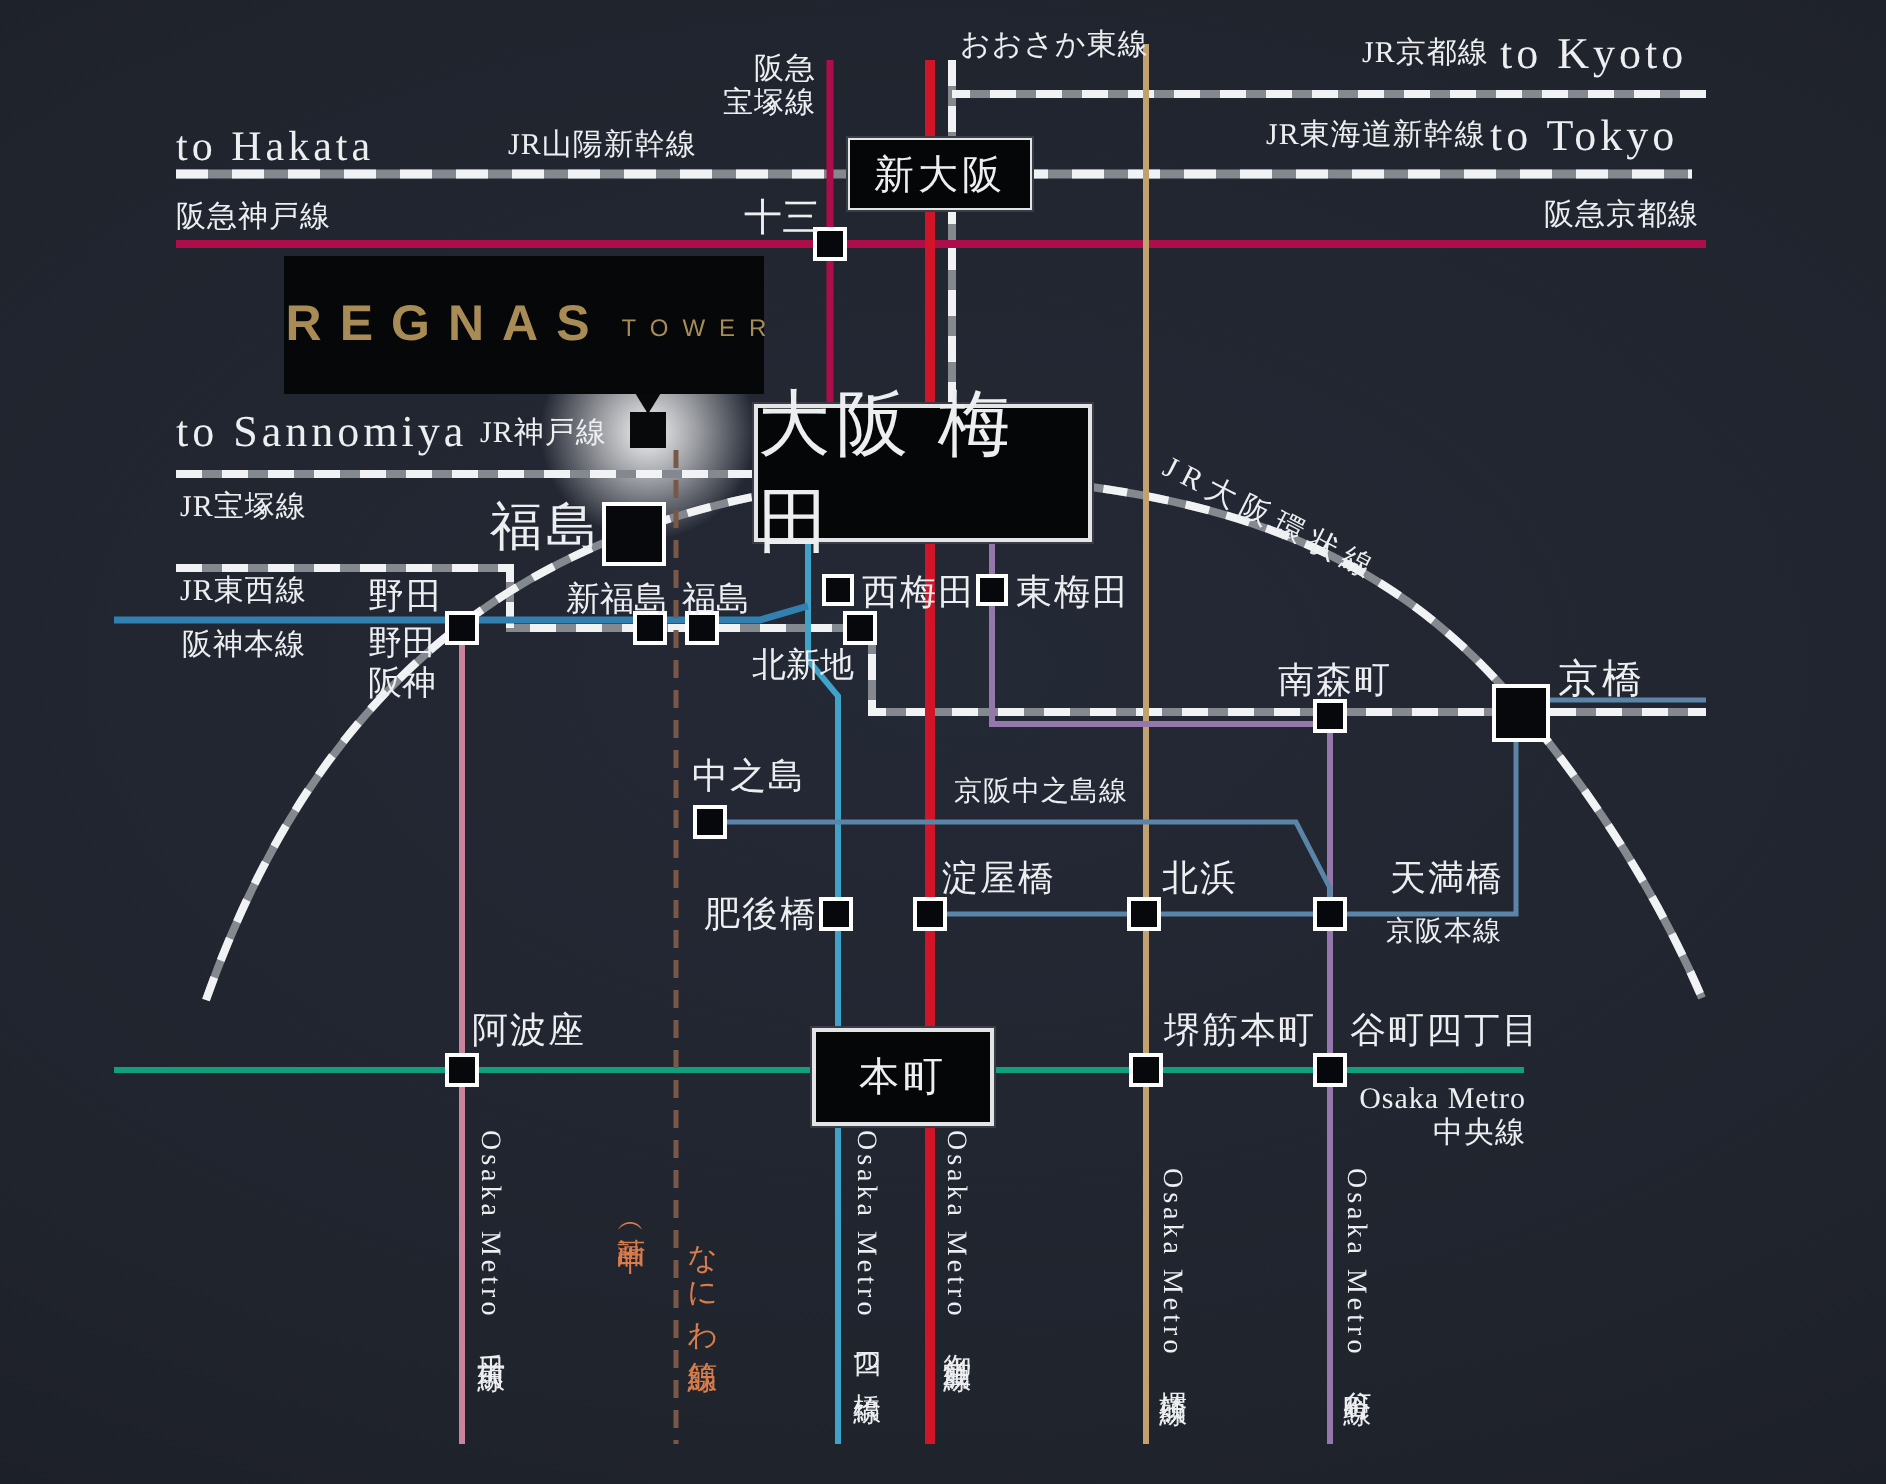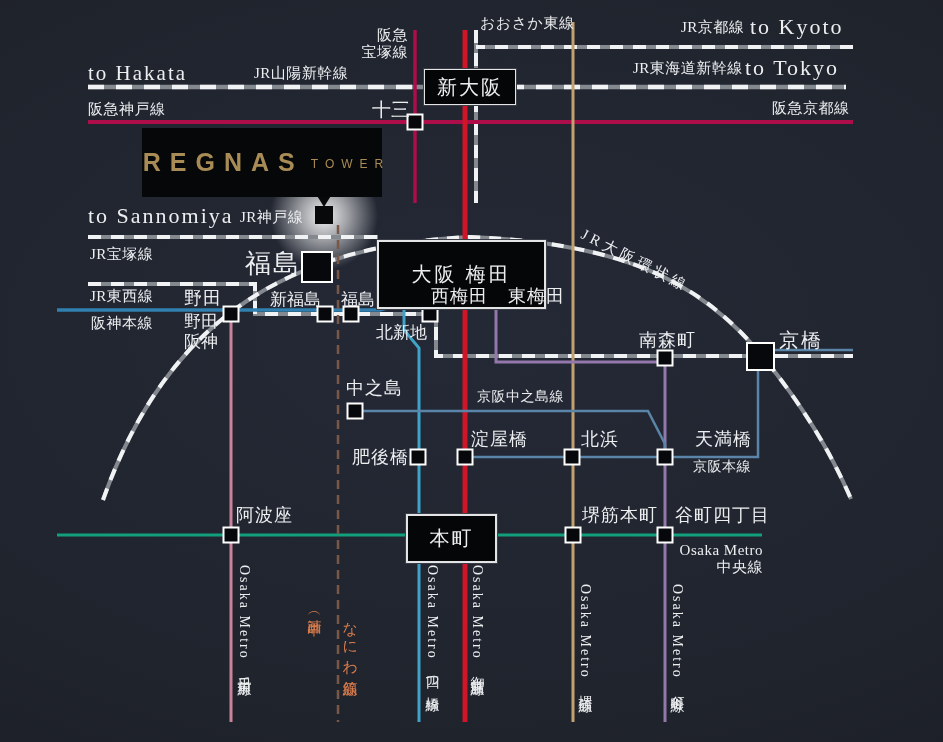--- a/index.html
+++ b/index.html
@@ -107,21 +107,21 @@
     <polygon points="316,194 332,194 324,207" fill="#08090b"></polygon>
     <rect x="315" y="206" width="18" height="18" fill="#08090b"></rect>
   </svg>
 
   <div class="regnas">
     <div class="l1">REGNAS</div>
     <div class="l2">TOWER</div>
   </div>
 
   <div class="nbox" style="left:424px;top:69px;width:90px;height:34px;font-size:20px;letter-spacing:2px;border-width:1.5px;">新大阪</div>
-  <div class="nbox" style="left:377px;top:202px;width:165px;height:65px;font-size:20px;letter-spacing:3px;margin-top:38px;">大阪 梅田</div>
+  <div class="nbox" style="left:377px;top:202px;width:165px;height:65px;font-size:36px;letter-spacing:3px;">大阪 梅田</div>
   <div class="nbox" style="left:406px;top:514px;width:87px;height:45px;font-size:20px;letter-spacing:2px;">本町</div>
 
   <div class="lbl t-big" style="left:88px;top:61px;font-size:21px;">to Hakata</div>
   <div class="lbl t-sm" style="left:254px;top:65px;">JR山陽新幹線</div>
   <div class="lbl t-sm" style="left:681px;top:19px;">JR京都線</div>
   <div class="lbl t-big" style="left:750px;top:14px;">to Kyoto</div>
   <div class="lbl t-sm" style="left:633px;top:60px;">JR東海道新幹線</div>
   <div class="lbl t-big" style="left:745px;top:55px;">to Tokyo</div>
   <div class="lbl t-big" style="left:88px;top:203px;">to Sannomiya</div>
 
@@ -152,21 +152,21 @@
   <div class="lbl vert" style="left:577px;top:584px;">Osaka Metro 堺筋線</div>
   <div class="lbl vert" style="left:669px;top:584px;">Osaka Metro 谷町線</div>
 
   <div class="lbl" style="left:372px;top:99px;font-size:19px;">十三</div>
   <div class="lbl" style="left:245px;top:249px;font-size:26px;letter-spacing:2px;">福島</div>
   <div class="lbl t-med" style="left:184px;top:288px;">野田</div>
   <div class="lbl t-17" style="left:184px;top:312px;">
     <div>野田</div>
     <div>阪神</div>
   </div>
-  <div class="lbl t-17" style="left:270px;top:290px;">新福島</div>
+  <div class="lbl t-17" style="left:283px;top:290px;">新福島</div>
   <div class="lbl t-17" style="left:341px;top:290px;">福島</div>
   <div class="lbl t-17" style="left:376px;top:323px;">北新地</div>
   <div class="lbl t-med" style="left:431px;top:286px;">西梅田</div>
   <div class="lbl t-med" style="left:508px;top:286px;">東梅田</div>
   <div class="lbl t-med" style="left:639px;top:330px;">南森町</div>
   <div class="lbl" style="left:779px;top:329px;font-size:20px;letter-spacing:2px;">京橋</div>
   <div class="lbl t-med" style="left:346px;top:378px;">中之島</div>
   <div class="lbl t-med" style="left:352px;top:447px;">肥後橋</div>
   <div class="lbl t-med" style="left:471px;top:429px;">淀屋橋</div>
   <div class="lbl t-med" style="left:581px;top:429px;">北浜</div>

